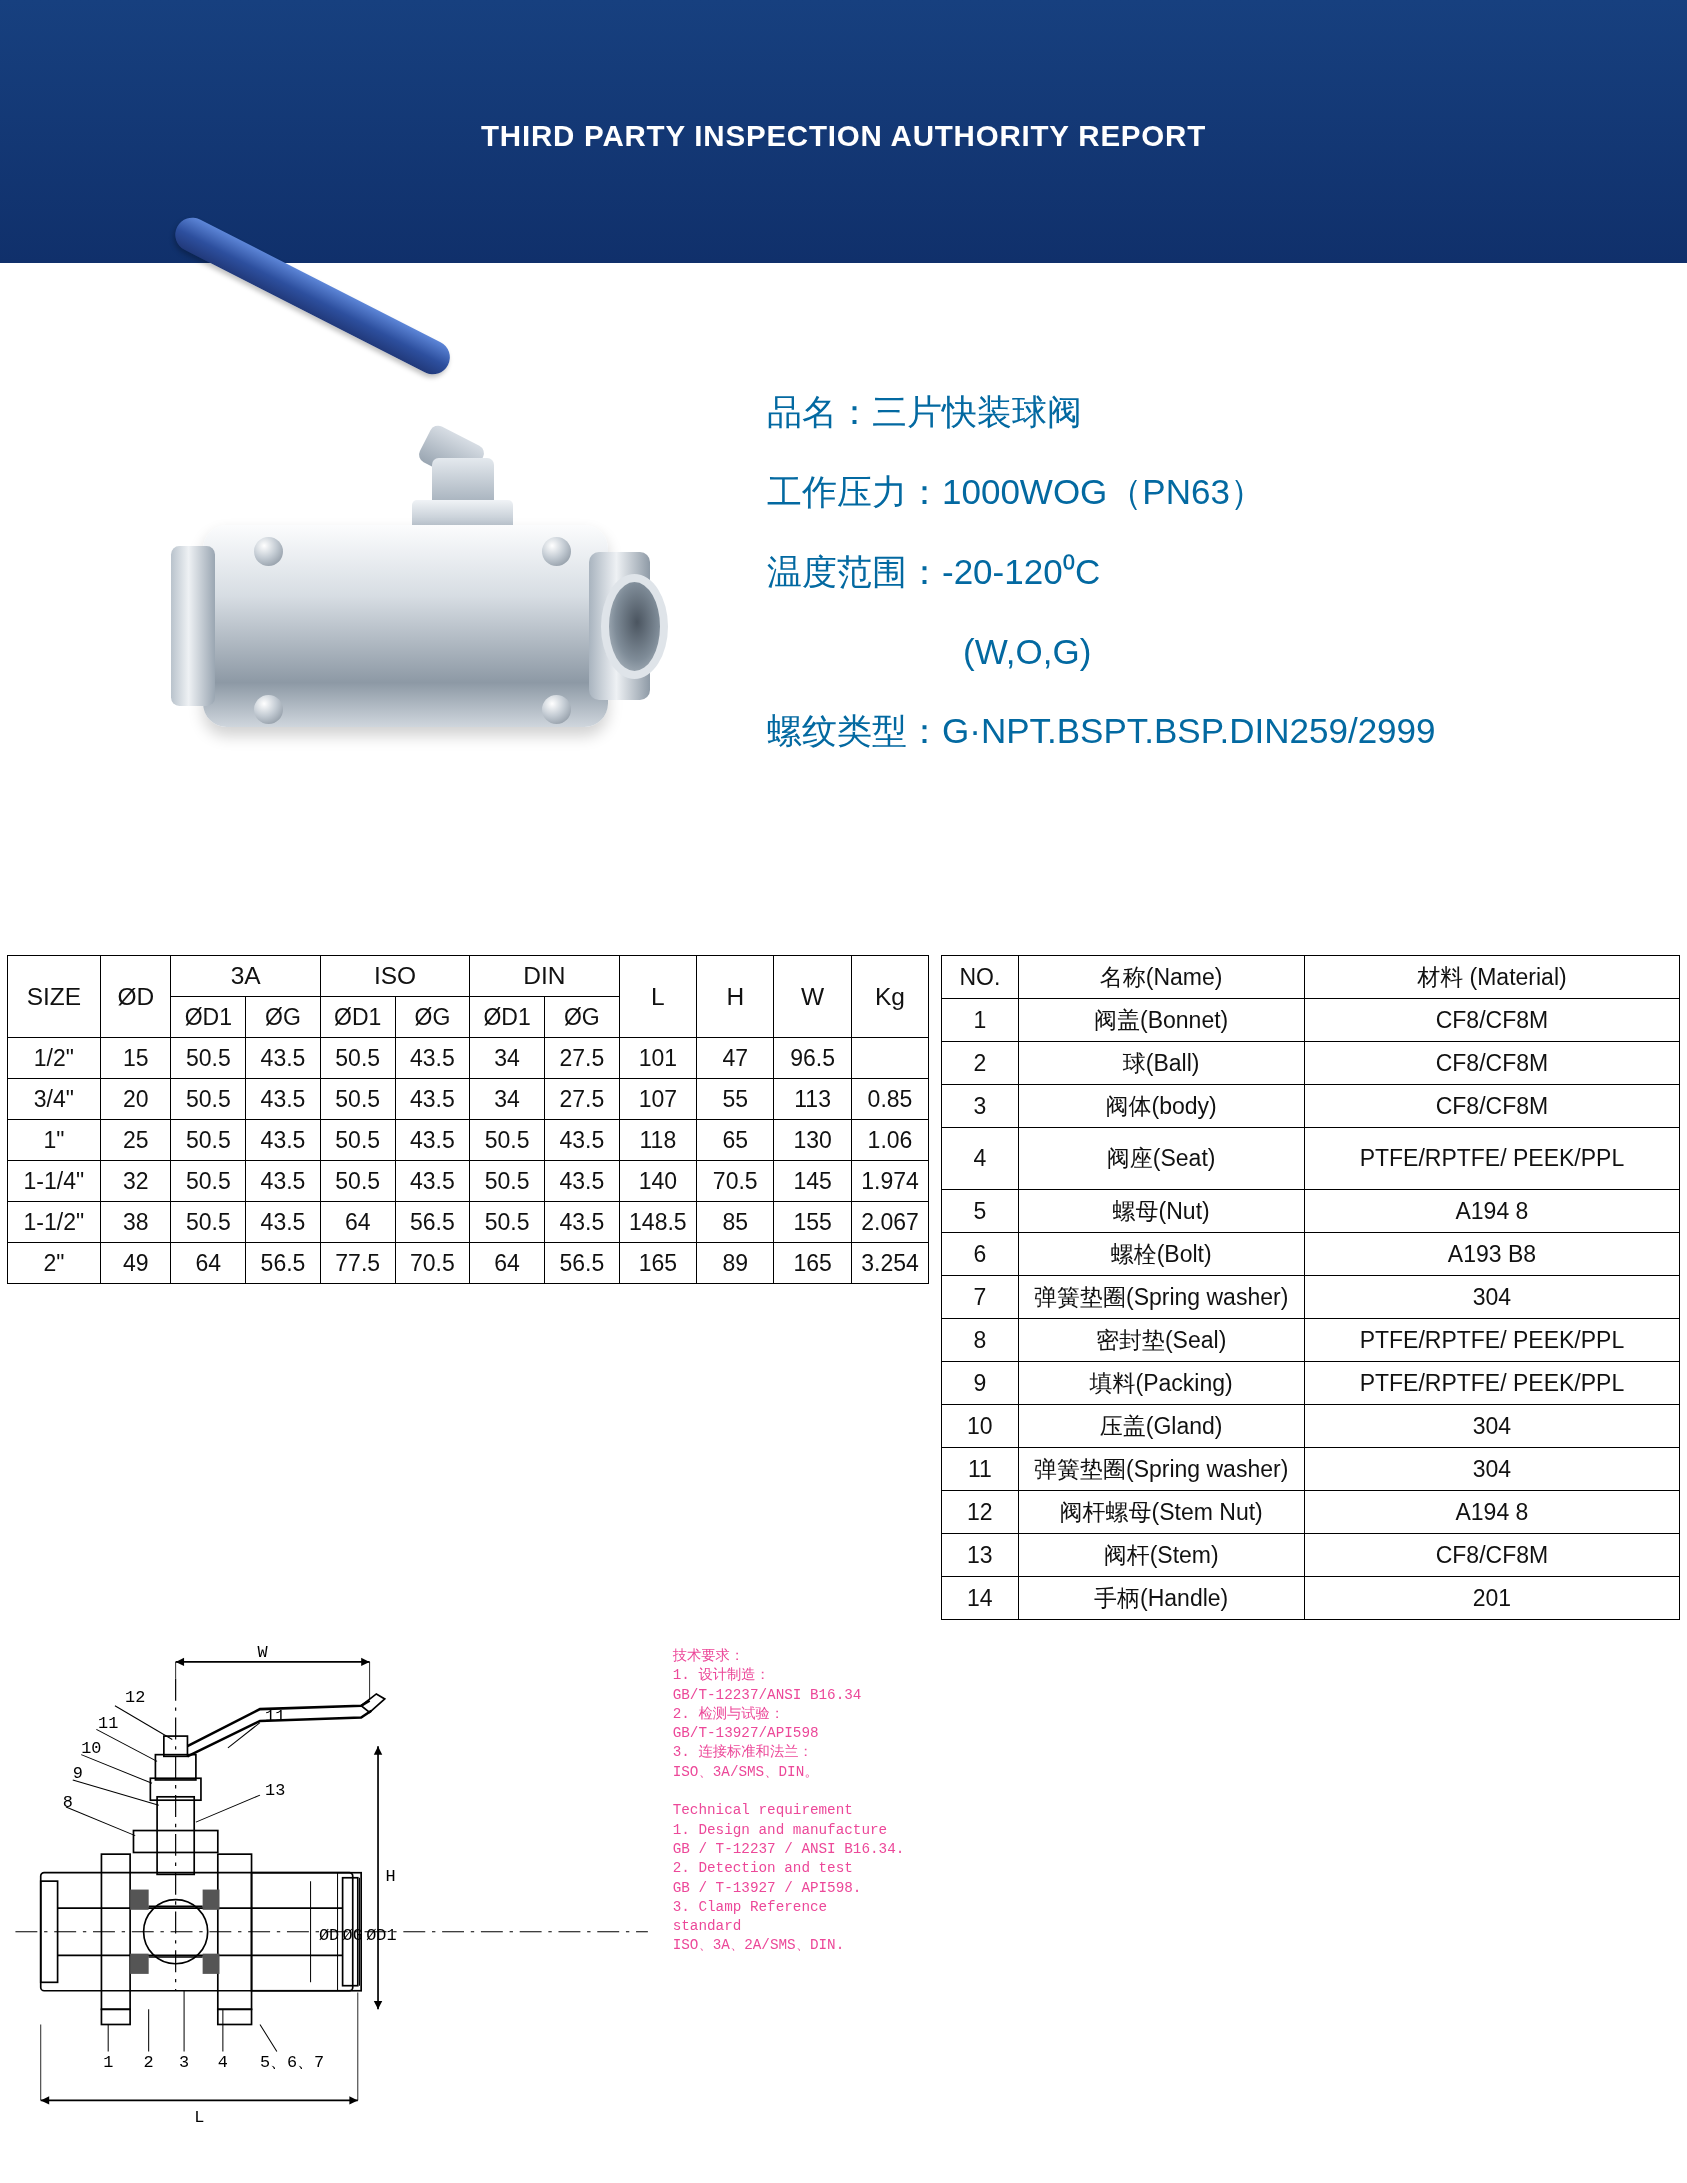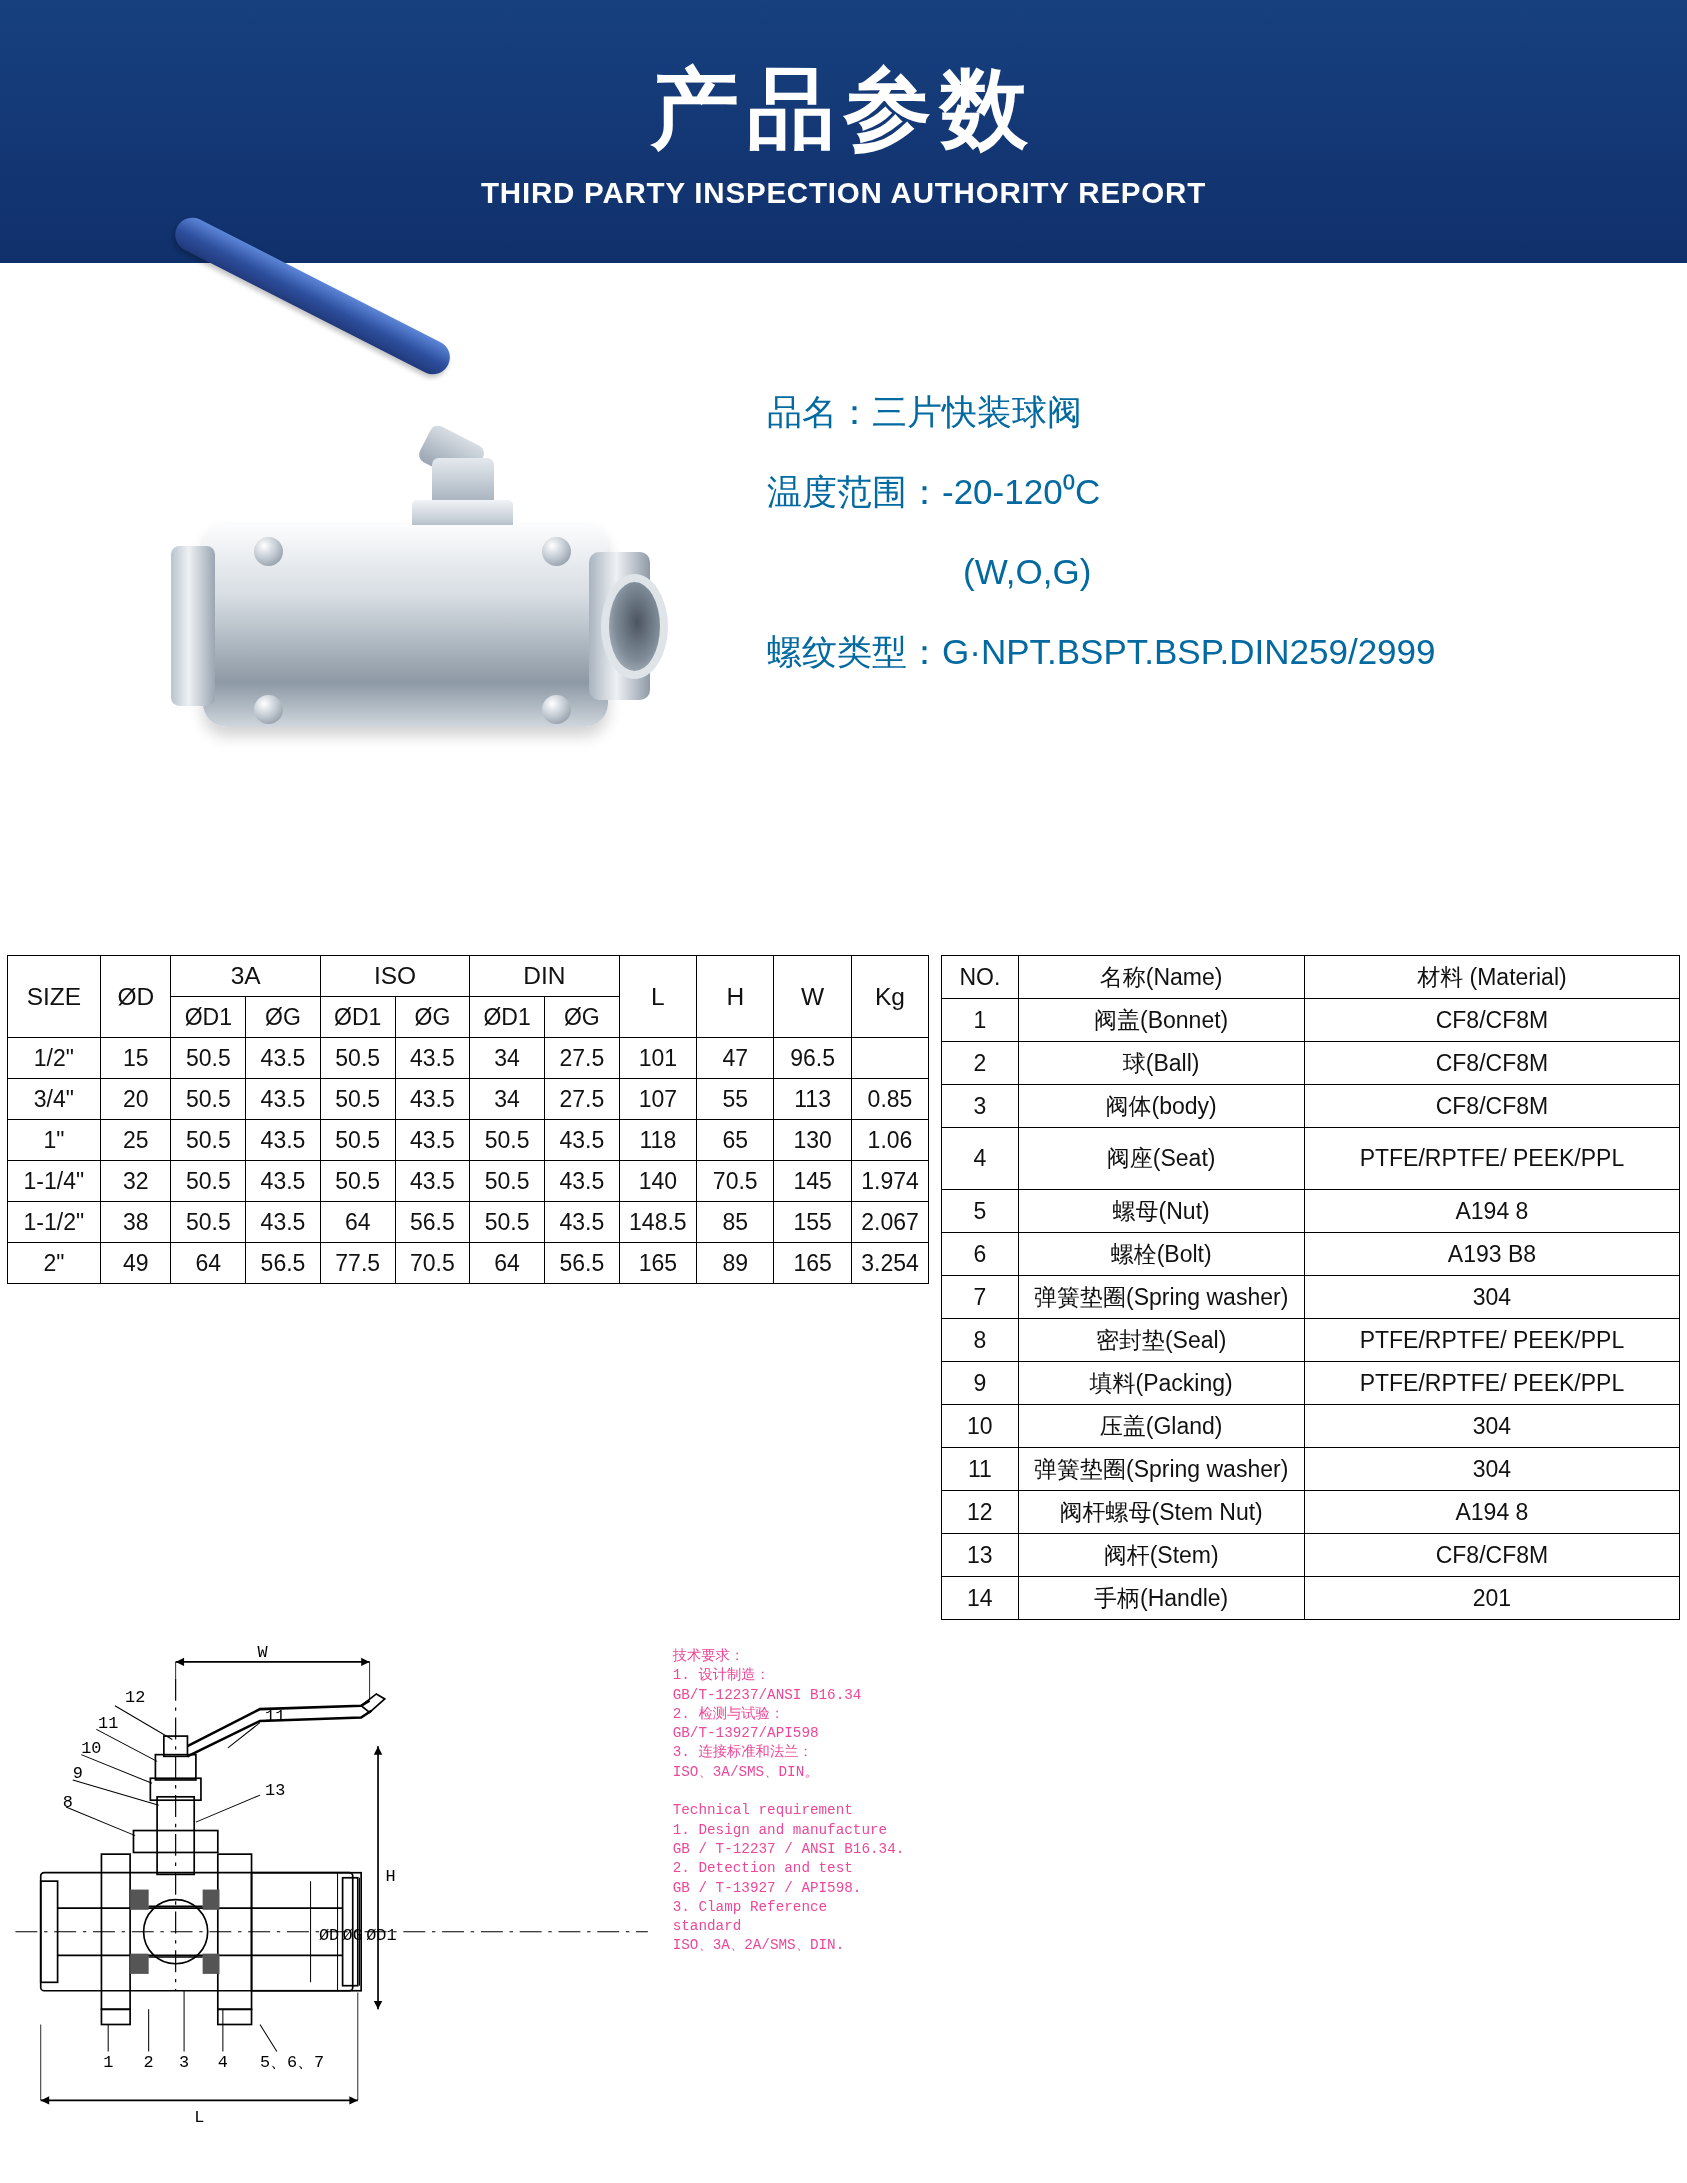--- a/index.html
+++ b/index.html
@@ -251,21 +251,20 @@
   .lbl {
     font-family: "Liberation Mono", monospace;
     font-size: 20px;
     fill: #000;
   }
 </style>
 </head>
 <body>
 
 <div class="banner">
-  <div class="banner-title">产品参数</div>
   <div class="banner-sub">THIRD PARTY INSPECTION AUTHORITY REPORT</div>
 </div>
 
 <div class="top-section">
 
   <div class="product-img-wrap">
     <div class="valve">
       <div class="handle"></div>
       <div class="handle-tip"></div>
       <div class="stem-nut"></div>
@@ -281,20 +280,23 @@
       <div class="bolt" style="left:127px; top:364px"></div>
       <div class="bolt" style="left:415px; top:364px"></div>
     </div>
   </div>
 
   <div class="specs">
     <div class="row">
       <span>品名：</span><span>三片快装球阀</span>
     </div>
     <div class="row">
+      <span>工作压力：</span><span>1000WOG（PN63）</span>
+    </div>
+    <div class="row">
       <span>温度范围：</span><span>-20-120⁰C</span>
     </div>
     <div class="row indent">
       <span>(W,O,G)</span>
     </div>
     <div class="row">
       <span>螺纹类型：</span><span>G·NPT.BSPT.BSP.DIN259/2999</span>
     </div>
   </div>
 </div>

